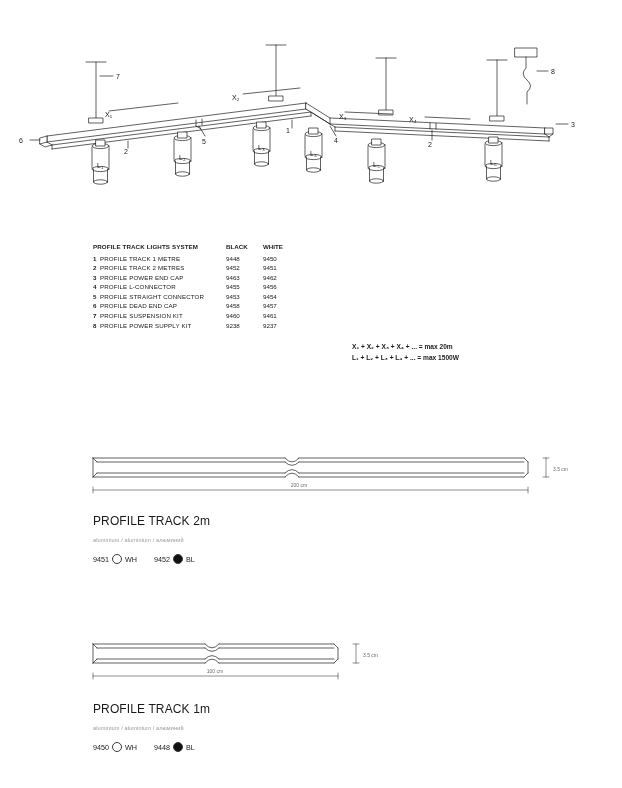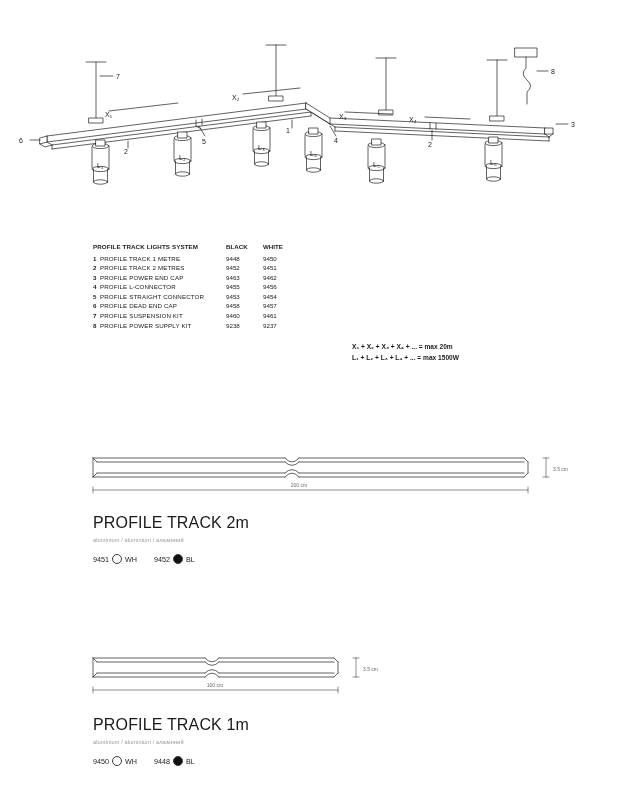--- a/index.html
+++ b/index.html
@@ -85,31 +85,31 @@
     white-space: nowrap;
   }
 
   
   .product {
     position: absolute;
     left: 0;
     width: 622px;
   }
   #product-2m { top: 430px; }
-  #product-1m { top: 636px; }
+  #product-1m { top: 622px; }
 
   .prod-drawing {
     position: relative;
     height: 75px;
     width: 622px;
   }
   .prod-title {
     position: absolute;
     left: 93px;
-    font-size: 16px;
+    font-size: 12px;
     font-weight: normal;
     letter-spacing: 0.01em;
     color: #1a1a1a;
   }
   .prod-sub {
     position: absolute;
     left: 93px;
     font-size: 5.6px;
     color: #9a9a9a;
     letter-spacing: 0.02em;

